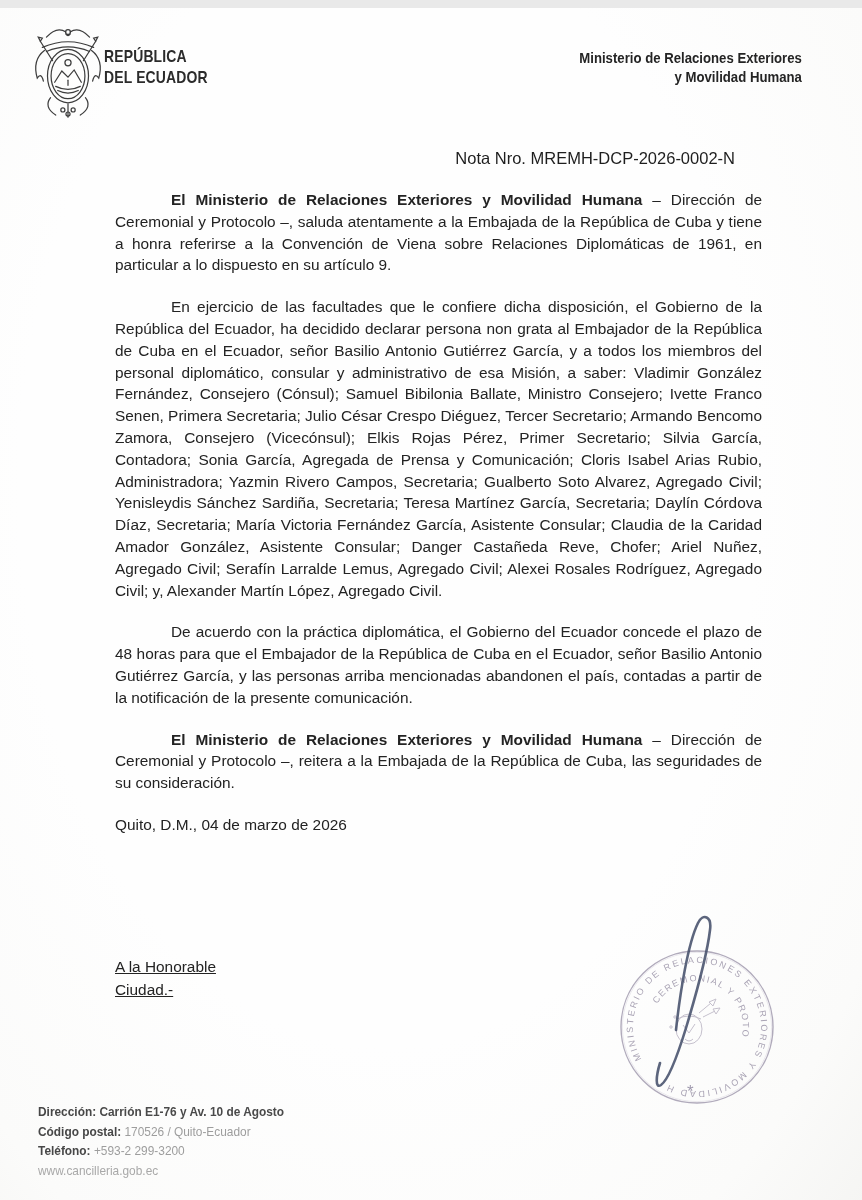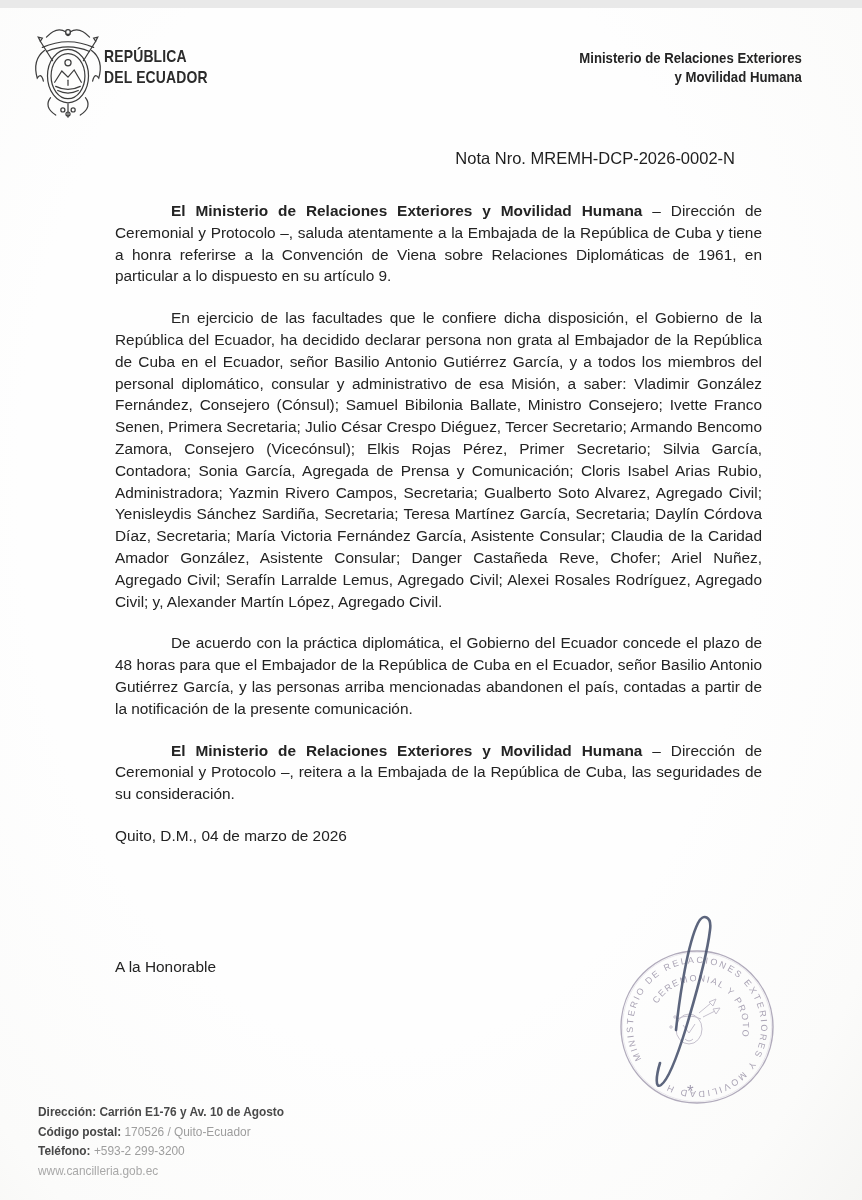--- a/index.html
+++ b/index.html
@@ -23,30 +23,30 @@
     position:absolute; right:60px; top:40px; text-align:right;
     font-weight:700; font-size:15.5px; line-height:19px; color:#242424;
     transform:scaleX(.85); transform-origin:right top;
   }
   
   .nota {
     position:absolute; top:141px; left:0; right:127px;
     text-align:right; font-size:16.5px; color:#1e1e1e;
   }
   .body-block {
-    position:absolute; top:192px; left:115px; width:647px;
+    position:absolute; top:181px; left:115px; width:647px;
     font-size:15.4px; line-height:21.8px; text-align:justify; color:#232323;
   }
   .body-block p { margin:0 0 20px 0; text-indent:56px; }
   .body-block p strong { font-weight:700; }
   .date-line { text-align:left; padding-right:27px; margin-top:2px; }
   
   .addressee {
     position:absolute; left:115px; top:948px;
-    font-size:15.4px; line-height:22.5px; color:#232323;
+    font-size:15.4px; line-height:22.5px; color:#232323;text-decoration:underline;
   }
   
   .stamp { position:absolute; left:617px; top:939px; width:160px; height:160px; }
   .stamp svg { width:100%; height:100%; }
   .signature { position:absolute; left:600px; top:895px; width:160px; height:210px; z-index:3; }
   .signature svg { width:100%; height:100%; }
   
   .footer {
     position:absolute; left:38px; top:1094px;
     font-size:13.5px; line-height:19.5px;
@@ -112,20 +112,21 @@
   <div class="body-block">
     <p><strong>El Ministerio de Relaciones Exteriores y Movilidad Humana</strong><span> – Dirección de Ceremonial y Protocolo –, saluda atentamente a la Embajada de la República de Cuba y tiene a honra referirse a la Convención de Viena sobre Relaciones Diplomáticas de 1961, en particular a lo dispuesto en su artículo 9.</span></p>
     <p><strong></strong><span>En ejercicio de las facultades que le confiere dicha disposición, el Gobierno de la República del Ecuador, ha decidido declarar persona non grata al Embajador de la República de Cuba en el Ecuador, señor Basilio Antonio Gutiérrez García, y a todos los miembros del personal diplomático, consular y administrativo de esa Misión, a saber: Vladimir González Fernández, Consejero (Cónsul); Samuel Bibilonia Ballate, Ministro Consejero; Ivette Franco Senen, Primera Secretaria; Julio César Crespo Diéguez, Tercer Secretario; Armando Bencomo Zamora, Consejero (Vicecónsul); Elkis Rojas Pérez, Primer Secretario; Silvia García, Contadora; Sonia García, Agregada de Prensa y Comunicación; Cloris Isabel Arias Rubio, Administradora; Yazmin Rivero Campos, Secretaria; Gualberto Soto Alvarez, Agregado Civil; Yenisleydis Sánchez Sardiña, Secretaria; Teresa Martínez García, Secretaria; Daylín Córdova Díaz, Secretaria; María Victoria Fernández García, Asistente Consular; Claudia de la Caridad Amador González, Asistente Consular; Danger Castañeda Reve, Chofer; Ariel Nuñez, Agregado Civil; Serafín Larralde Lemus, Agregado Civil; Alexei Rosales Rodríguez, Agregado Civil; y, Alexander Martín López, Agregado Civil.</span></p>
     <p><strong></strong><span>De acuerdo con la práctica diplomática, el Gobierno del Ecuador concede el plazo de 48 horas para que el Embajador de la República de Cuba en el Ecuador, señor Basilio Antonio Gutiérrez García, y las personas arriba mencionadas abandonen el país, contadas a partir de la notificación de la presente comunicación.</span></p>
     <p><strong>El Ministerio de Relaciones Exteriores y Movilidad Humana</strong><span> – Dirección de Ceremonial y Protocolo –, reitera a la Embajada de la República de Cuba, las seguridades de su consideración.</span></p>
     <div class="date-line">Quito, D.M., 04 de marzo de 2026</div>
   </div>
 
   <div class="addressee">
     <div>A la Honorable</div>
+    <div>Ciudad.-</div>
   </div>
 
   <div class="stamp">
     <svg viewBox="0 0 160 160">
       <defs>
         <path id="ringPath" d="M 24.6 112 A 64 64 0 1 1 48 135.4" fill="none"></path>
         <path id="innerPath" d="M 40.2 57 A 46 46 0 0 1 124.4 91.9" fill="none"></path>
       </defs>
       <g opacity="0.85">
         <circle cx="80" cy="80" r="76" fill="none" stroke="#a39cb0" stroke-width="1.4"></circle>

